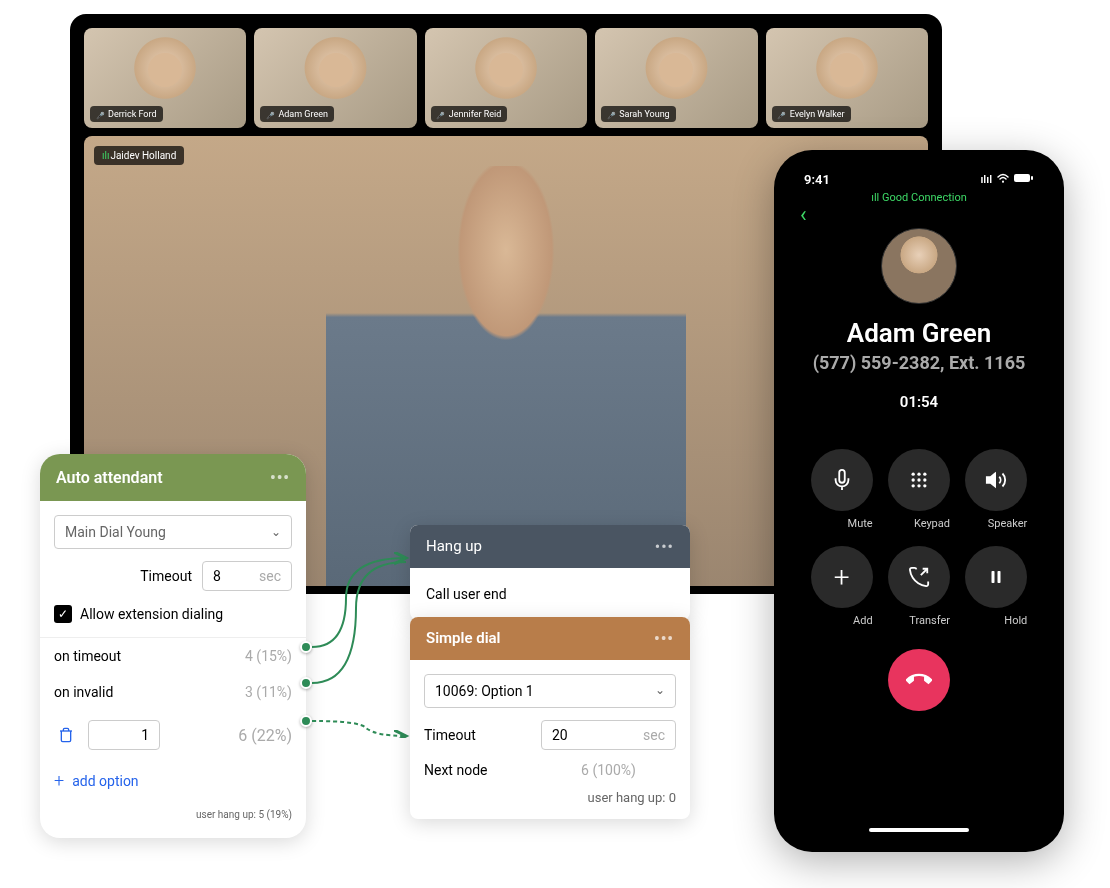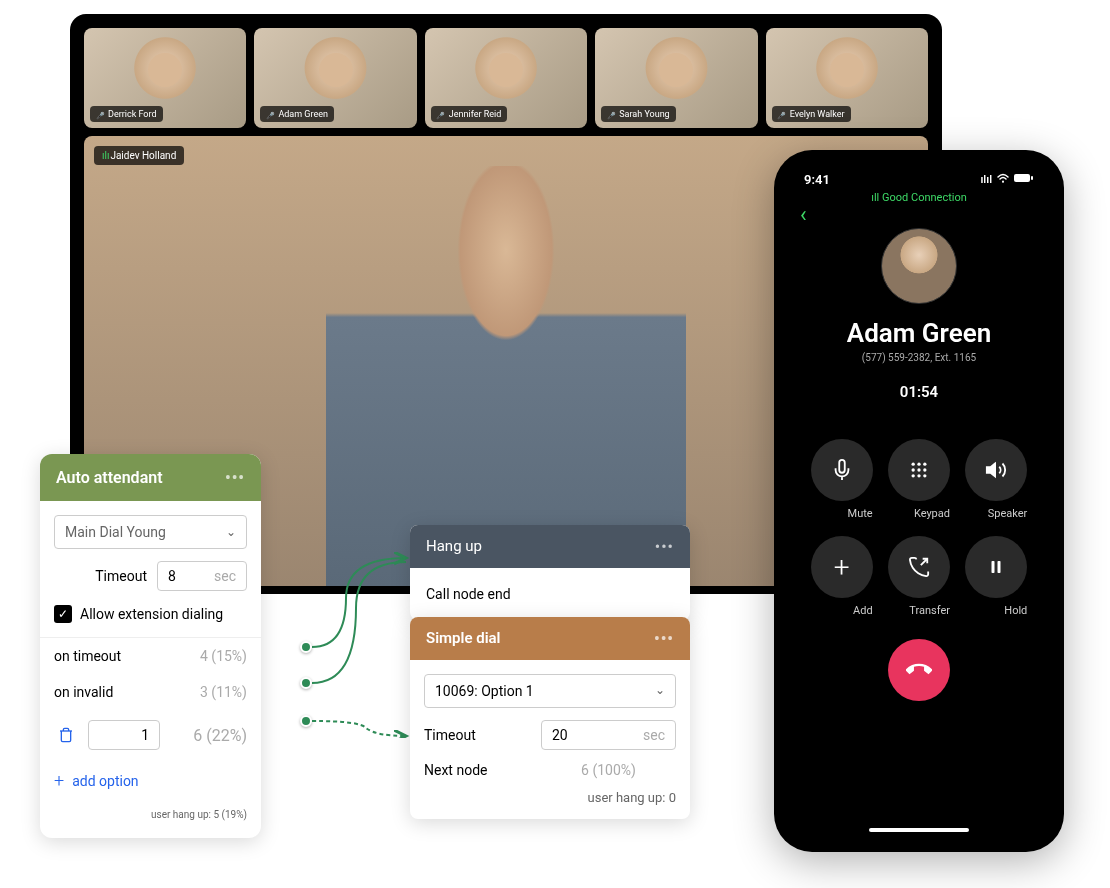--- a/index.html
+++ b/index.html
@@ -97,23 +97,23 @@
     display: flex;
     align-items: center;
     gap: 1px;
   }
   
   
   .auto-attendant {
     position: absolute;
     top: 454px;
     left: 40px;
-    width: 221px;
+    width: 266px;
     background: #fff;
-    border-radius: 12px;
+    border-radius: 20px;
     box-shadow: 0 4px 20px rgba(0,0,0,0.15);
     overflow: hidden;
   }
   .aa-header {
     background: #7a9752;
     color: #fff;
     padding: 14px 16px;
     display: flex;
     justify-content: space-between;
     align-items: center;
@@ -362,23 +362,24 @@
     background: radial-gradient(circle at 50% 35%, #e8d0b8 0%, #c9a884 30%, #8a7560 31%);
     border: 1px solid #333;
   }
   .caller-name {
     text-align: center;
     font-size: 26px;
     font-weight: 600;
   }
   .caller-number {
     text-align: center;
-    font-size: 10px;
+    font-size: 18px;
     color: #aaa;
     margin-top: 4px;
+    font-weight: bold;
   }
   .call-timer {
     text-align: center;
     font-size: 15px;
     font-weight: 600;
     margin-top: 20px;
   }
   .call-buttons {
     display: grid;
     grid-template-columns: repeat(3, 1fr);
@@ -543,21 +544,21 @@
   <path d="M 6 99 Q 40 99 40 50 Q 40 10 100 10" fill="none" stroke="#2e8b57" stroke-width="2" marker-end="url(#arr1)"></path>
   <path d="M 6 135 Q 50 135 50 60 Q 50 14 100 14" fill="none" stroke="#2e8b57" stroke-width="2"></path>
   <path d="M 6 173 Q 55 173 60 180 Q 70 188 100 188" fill="none" stroke="#2e8b57" stroke-width="2" stroke-dasharray="4 3" marker-end="url(#arr1)"></path>
 </svg>
 
 <div class="hangup-card">
   <div class="hu-header">
     <span>Hang up</span>
     <span class="more-dots">•••</span>
   </div>
-  <div class="hu-body">Call node end</div>
+  <div class="hu-body">Call user end</div>
 </div>
 
 <div class="simple-dial">
   <div class="sd-header">
     <span>Simple dial</span>
     <span class="more-dots">•••</span>
   </div>
   <div class="sd-body">
     <div class="sd-select">
       <span>10069: Option 1</span>

